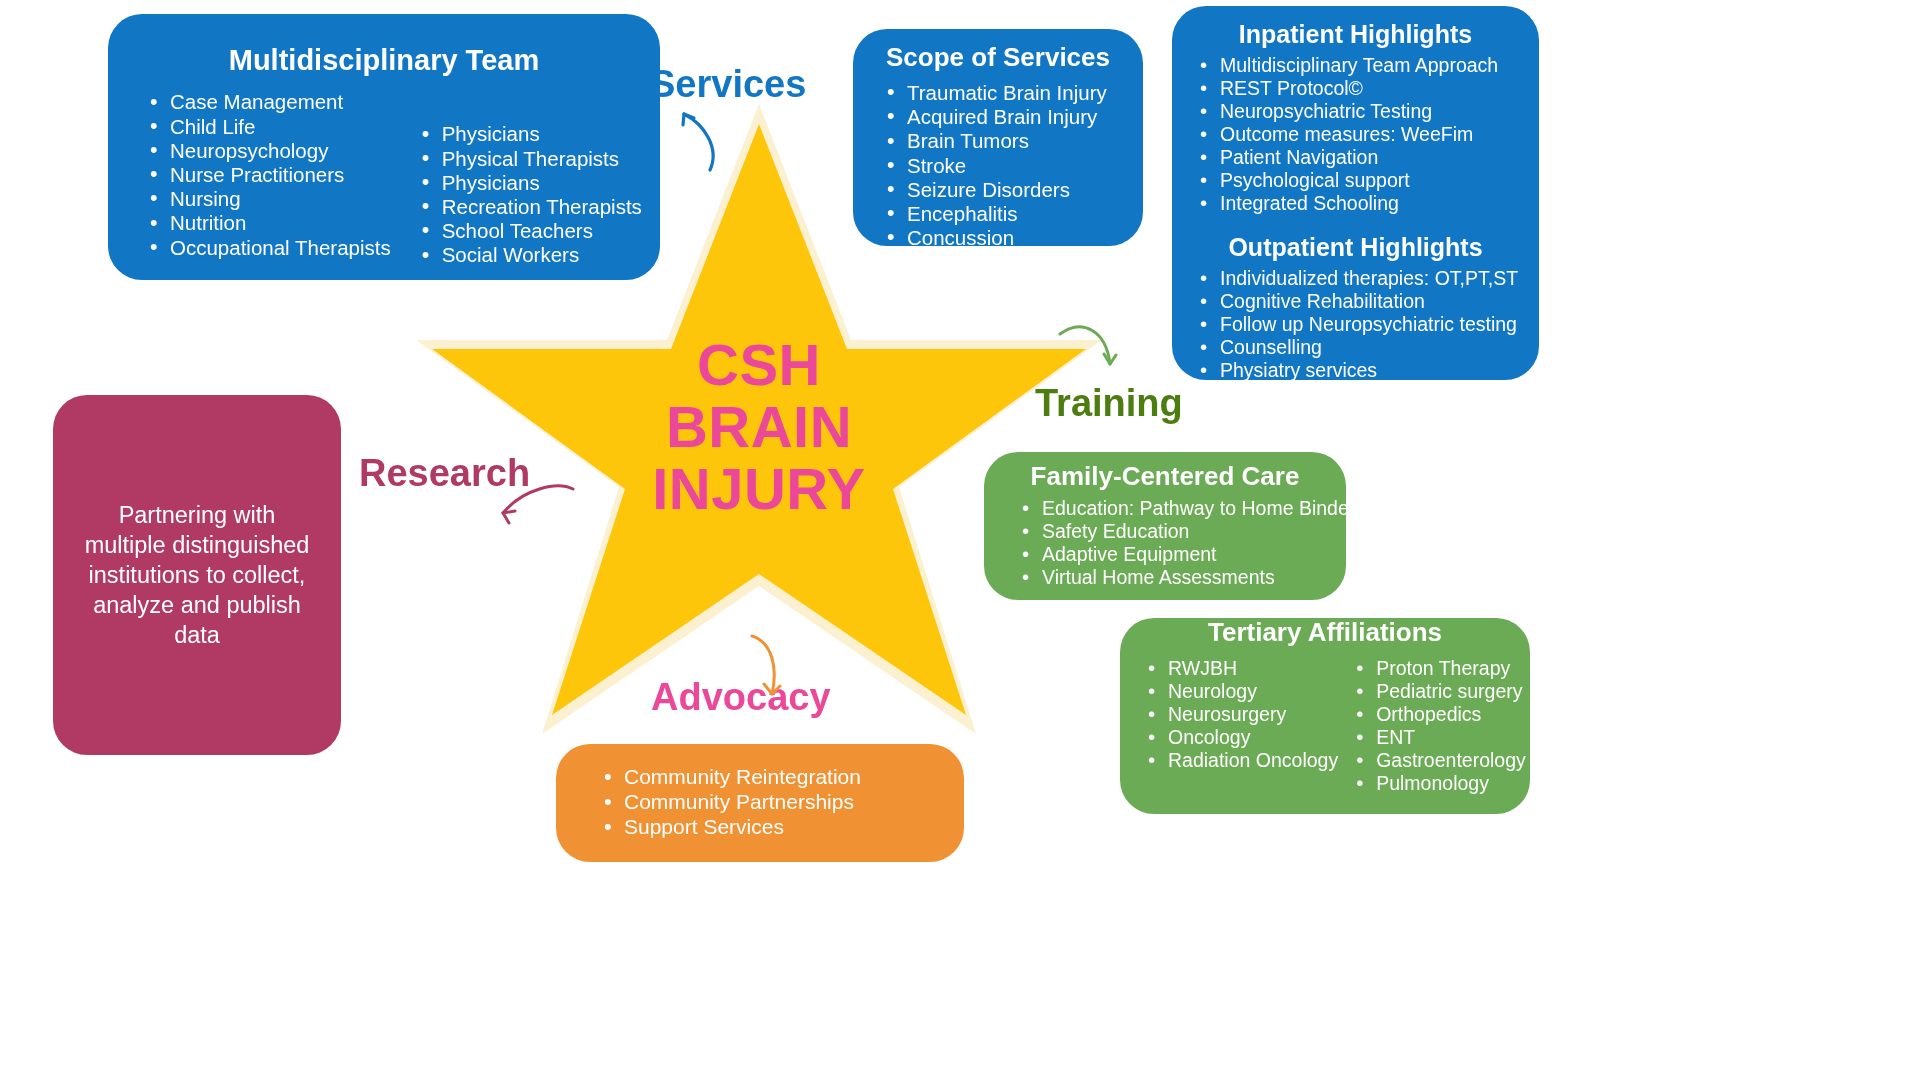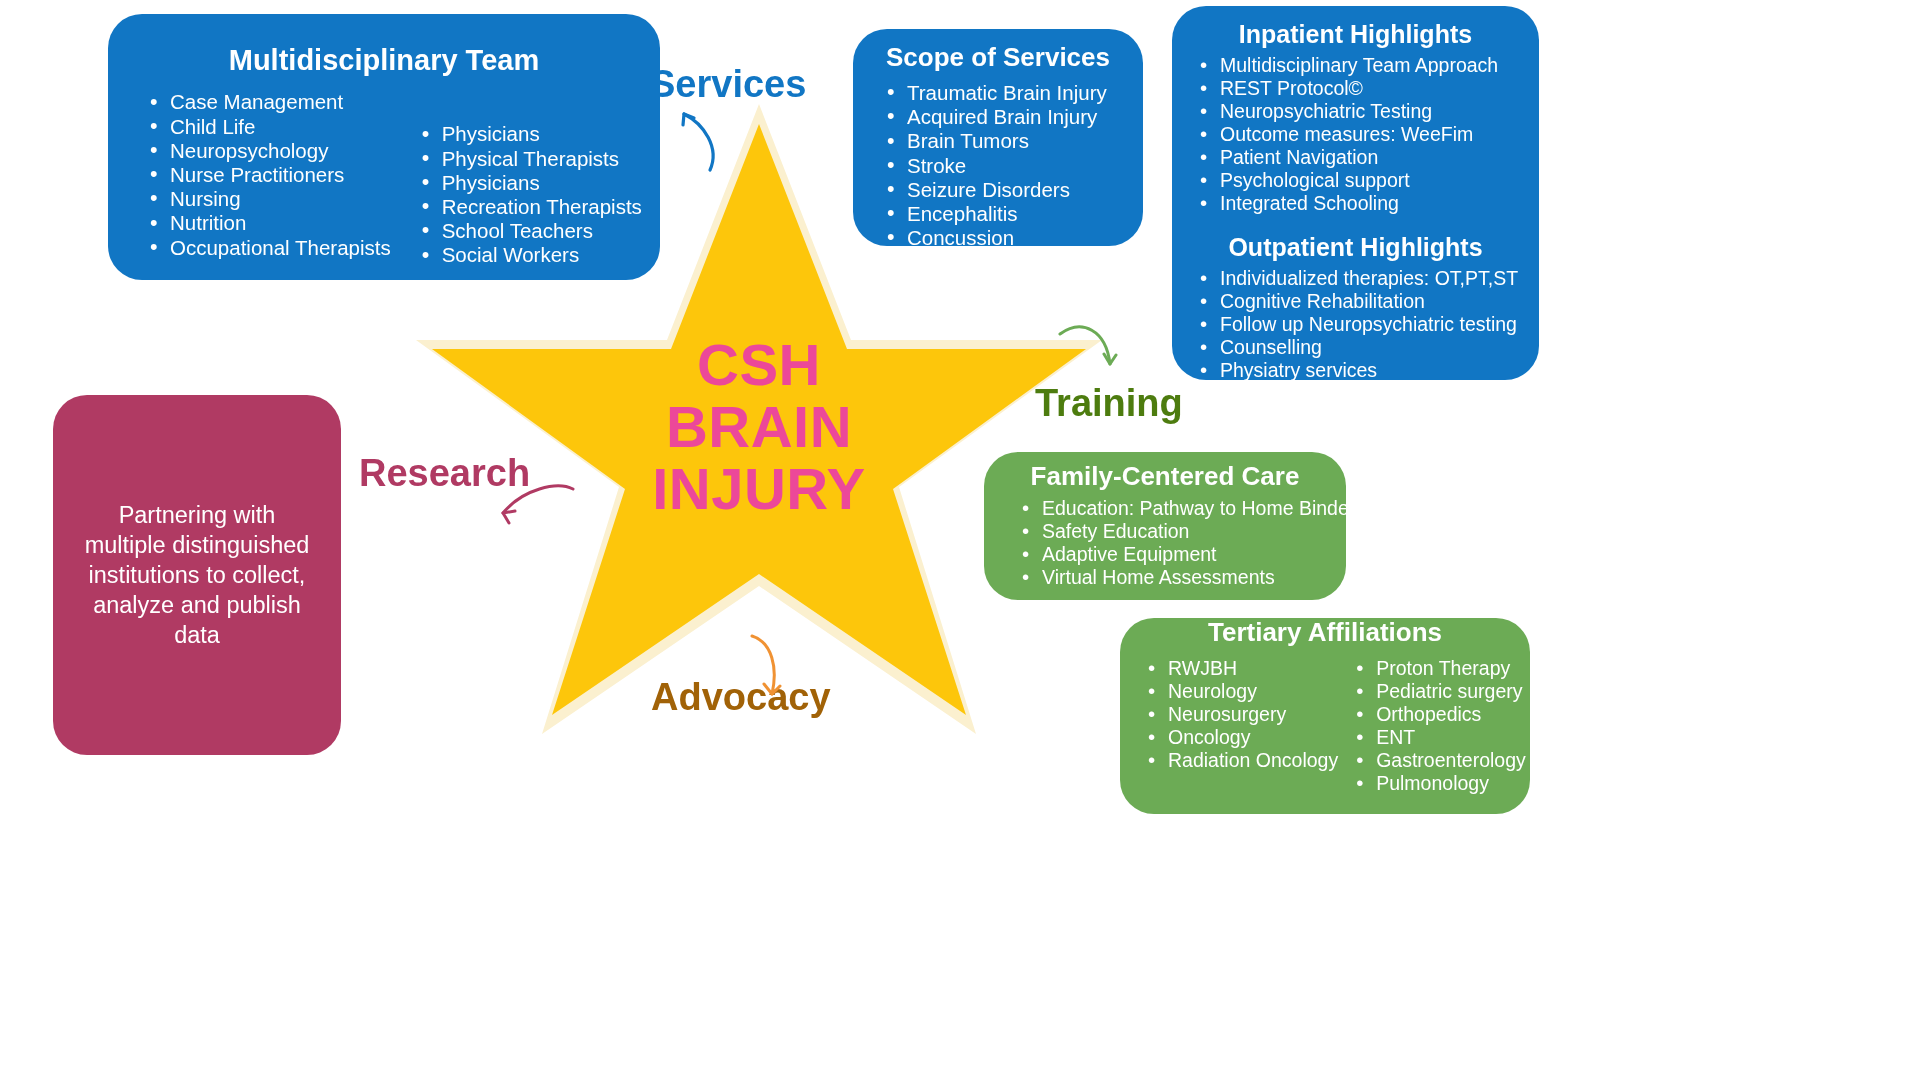--- a/index.html
+++ b/index.html
@@ -110,21 +110,21 @@
 
   
   .cat-label {
     position: absolute;
     font-weight: bold;
     white-space: nowrap;
   }
   #lbl-services { left: 650px; top: 63px; font-size: 38px; color: #1176c4; }
   #lbl-training { left: 1035px; top: 382px; font-size: 38px; color: #4d7c0f; }
   #lbl-research { left: 359px; top: 452px; font-size: 38px; color: #b03a63; }
-  #lbl-advocacy { left: 651px; top: 676px; font-size: 38px; color: #a16207; }
+  #lbl-advocacy { left: 651px; top: 676px; font-size: 38px; color: #ec4899; }
 
   .arrow { position: absolute; }
   #arw-services { left: 664px; top: 104px; }
   #arw-training { left: 1056px; top: 322px; }
   #arw-research { left: 497px; top: 483px; }
   #arw-advocacy { left: 748px; top: 632px; }
 </style>
 </head>
 <body>
 
@@ -253,14 +253,21 @@
         <li>Proton Therapy</li>
         <li>Pediatric surgery</li>
         <li>Orthopedics</li>
         <li>ENT</li>
         <li>Gastroenterology</li>
         <li>Pulmonology</li>
       </ul>
     </div>
   </div>
 
+  <div class="card orange" id="advoc">
+    <ul class="bl">
+      <li>Community Reintegration</li>
+      <li>Community Partnerships</li>
+      <li>Support Services</li>
+    </ul>
+  </div>
 
 </div>
 
 </body></html>

